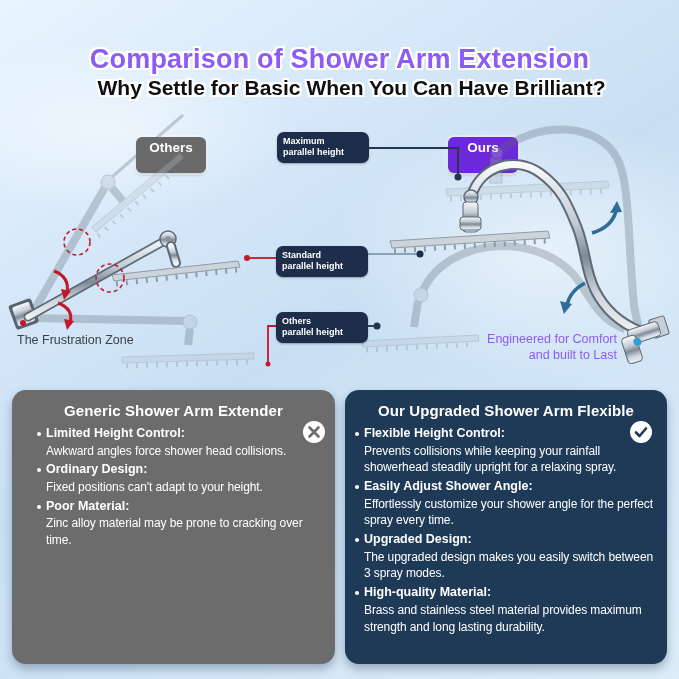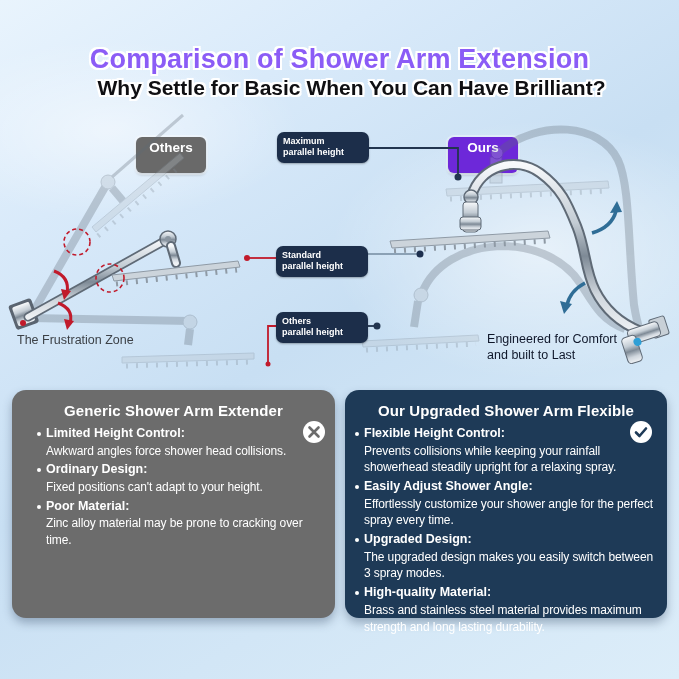--- a/index.html
+++ b/index.html
@@ -39,24 +39,24 @@
     position:absolute;width:92px;background:#1c2e4a;color:#fff;border-radius:7px;
     padding:4px 6px;font-size:9px;font-weight:700;line-height:1.25;box-sizing:border-box;
     box-shadow:0 1px 2px rgba(0,0,0,.3);
   }
   .mini-label span{display:block;}
   .lbl-max{left:277px;top:132px;}
   .lbl-std{left:276px;top:246px;}
   .lbl-min{left:276px;top:312px;}
 
   .caption-left{position:absolute;left:17px;top:333px;font-size:12.5px;color:#3c4147;}
-  .caption-right{position:absolute;right:62px;top:331px;text-align:left;font-size:12.5px;color:#0f172a;line-height:1.3;}
+  .caption-right{position:absolute;right:62px;top:331px;text-align:right;font-size:12.5px;color:#8b5cf6;line-height:1.3;}
 
   .panel{
-    position:absolute;top:390px;height:228px;border-radius:14px;color:#fff;box-sizing:border-box;
+    position:absolute;top:390px;height:274px;border-radius:14px;color:#fff;box-sizing:border-box;
     box-shadow:0 5px 10px rgba(40,60,90,.35);
   }
   .panel-left{left:12px;width:323px;background:#6c6c6c;}
   .panel-right{left:345px;width:322px;background:#1e3a57;}
   .panel h3{margin:12px 8px 6px 8px;text-align:center;font-size:15px;font-weight:700;letter-spacing:.1px;}
   .panel ul{list-style:none;margin:6px 0 0 0;}
   .panel-left ul{padding:0 10px 0 34px;}
   .panel-right ul{padding:0 8px 0 19px;}
   .panel li{position:relative;margin-bottom:2px;}
   .item-heading{font-size:12.5px;font-weight:700;line-height:1.4;}

